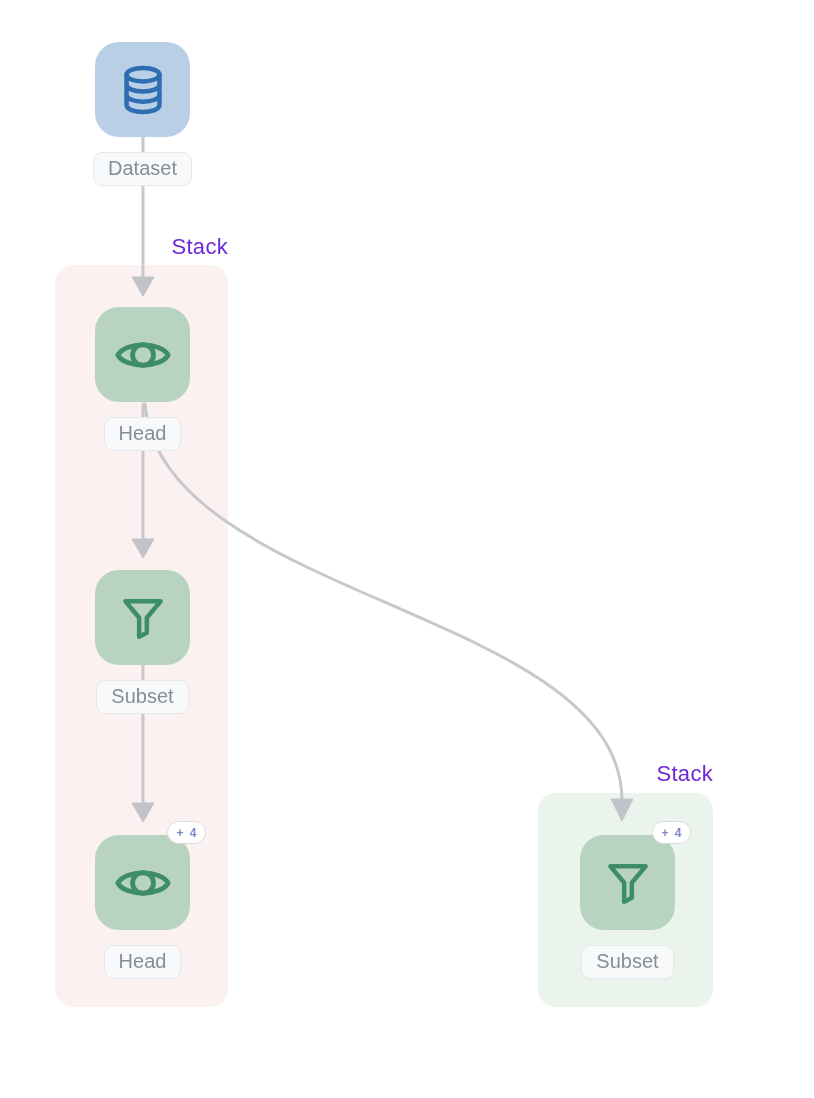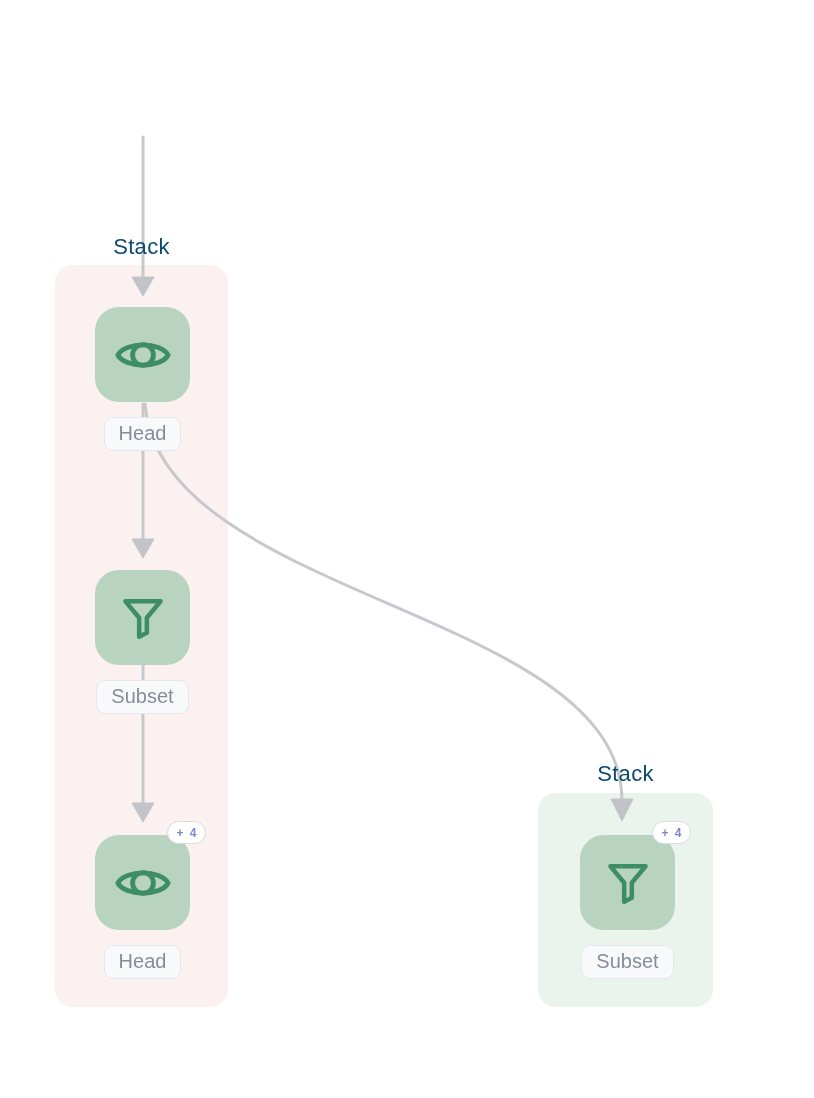--- a/index.html
+++ b/index.html
@@ -5,22 +5,22 @@
   html,body{margin:0;padding:0;background:#ffffff;}
   .canvas{
     position:relative;width:814px;height:1098px;background:#ffffff;
     font-family:"Liberation Sans",sans-serif;overflow:hidden;
   }
   .group{position:absolute;border-radius:18px;}
   .group-1{left:55px;top:265px;width:173px;height:742px;background:#fbf1f0;}
   .group-2{left:538px;top:793px;width:175px;height:214px;background:#ebf4ec;}
   .edges{position:absolute;left:0;top:0;}
   .stack-label{
-    position:absolute;text-align:center;font-size:22px;font-weight:500;
-    color:#0c4a6e;letter-spacing:.3px;line-height:28px;
+    position:absolute;text-align:right;font-size:22px;font-weight:500;
+    color:#6d28d9;letter-spacing:.3px;line-height:28px;
   }
   .stack-label-1{left:55px;top:233px;width:173px;}
   .stack-label-2{left:538px;top:760px;width:175px;}
   .node{position:absolute;display:flex;flex-direction:column;align-items:center;width:95px;}
   .node-dataset{left:95px;top:42px;}
   .node-head-1{left:95px;top:307px;}
   .node-subset-1{left:95px;top:570px;}
   .node-head-2{left:95px;top:835px;}
   .node-subset-2{left:580px;top:835px;}
   .node-box{
@@ -60,20 +60,33 @@
       <polygon points="132,277 154,277 143,296"></polygon>
       <polygon points="132,539 154,539 143,558"></polygon>
       <polygon points="132,803 154,803 143,822"></polygon>
       <polygon points="611,799 633,799 622,821"></polygon>
     </g>
   </svg>
 
   <div class="stack-label stack-label-1">Stack</div>
   <div class="stack-label stack-label-2">Stack</div>
 
+  <div class="node node-dataset">
+    <div class="node-box box-blue">
+      <span>
+        <svg class="icon-svg" width="54" height="54" viewBox="0 0 24 24" fill="none" stroke="currentColor" stroke-width="2" stroke-linecap="round" stroke-linejoin="round">
+          <ellipse cx="12" cy="5.2" rx="7.3" ry="3"></ellipse>
+          <path d="M4.7 5.2 V18.8 C4.7 20.5 7.97 21.8 12 21.8 C16.03 21.8 19.3 20.5 19.3 18.8 V5.2"></path>
+          <path d="M19.3 9.7 C19.3 11.4 16.03 12.7 12 12.7 C7.97 12.7 4.7 11.4 4.7 9.7"></path>
+          <path d="M19.3 14.2 C19.3 15.9 16.03 17.2 12 17.2 C7.97 17.2 4.7 15.9 4.7 14.2"></path>
+        </svg>
+      </span>
+    </div>
+    <div class="node-label">Dataset</div>
+  </div>
 
   <div class="node node-head-1">
     <div class="node-box box-green">
       <span>
         <svg class="icon-svg" width="58" height="58" viewBox="0 0 24 24" fill="none" stroke="currentColor" stroke-width="2" stroke-linecap="round" stroke-linejoin="round">
           <path d="M1.6 12 C4.6 6.4 19.4 6.4 22.4 12 C19.4 17.6 4.6 17.6 1.6 12 Z"></path>
           <circle cx="12" cy="12" r="4.3"></circle>
         </svg>
       </span>
     </div>

